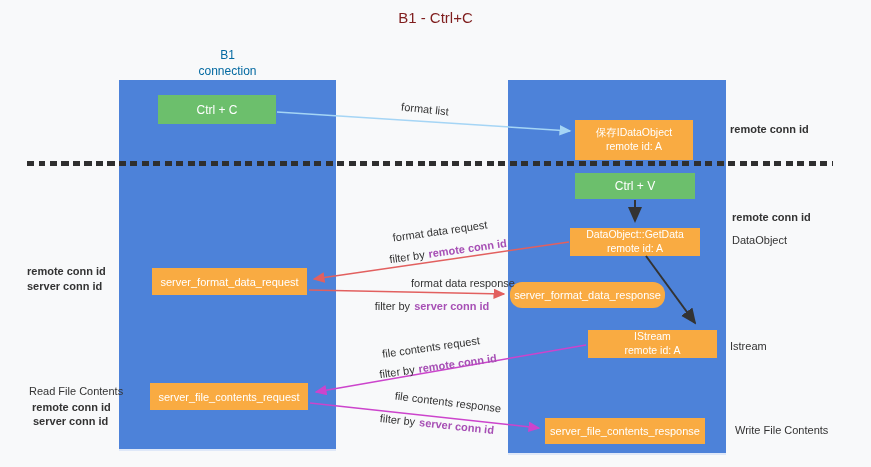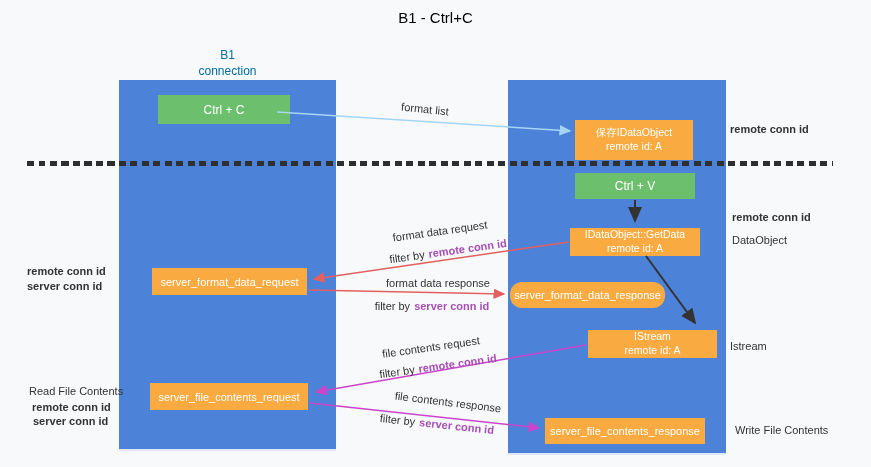--- a/index.html
+++ b/index.html
@@ -5,21 +5,21 @@
   :root{
     --lane-blue:#4d82d9; --box-orange:#f9ab42; --box-green:#6cbf6c;
     --arrow-blue:#a5d5f5; --arrow-red:#e2605f; --arrow-magenta:#cc44cc;
     --text-purple:#a750b5; --text-green:#5cb85c; --text-dark:#333333; --bg:#f8f9fa;
   }
   html,body{margin:0;padding:0;}
   body{font-family:"Liberation Sans",sans-serif;background:var(--bg);}
   #canvas{position:relative;width:871px;height:467px;background:var(--bg);overflow:hidden;}
 
   .title{position:absolute;left:0;top:7px;width:100%;text-align:center;
-         font-size:15px;color:#000000;line-height:1.4;z-index:5;}
+         font-size:15px;color:#7f1d1d;line-height:1.4;z-index:5;}
   .lane-header{position:absolute;top:48px;text-align:center;font-size:12px;
                color:#0369a1;line-height:1.3;z-index:5;}
   .lane{position:absolute;top:80px;background:var(--lane-blue);box-shadow:0 2px 0 #dfe8f8;z-index:1;}
   #lane-left{left:119px;width:217px;height:369px;}
   #lane-right{left:508px;width:218px;height:373px;}
 
   .dash-line{position:absolute;left:27px;top:161px;width:806px;height:5px;z-index:4;
     background:repeating-linear-gradient(90deg,#2f2f2f 0 7px,transparent 7px 11.5px);}
 
   .node{position:absolute;display:flex;flex-direction:column;align-items:center;
@@ -52,35 +52,35 @@
   <div class="lane-header" style="left:119px;width:217px;">
     <div>B1</div>
     <div>connection</div>
   </div>
 
   <div class="lane" id="lane-left"></div>
   <div class="lane" id="lane-right"></div>
 
   <div class="dash-line"></div>
 
-  <div class="node green" style="left:158px;top:95px;width:132px;height:29px;">
+  <div class="node green" style="left:158px;top:95px;width:118px;height:29px;">
     <span>Ctrl + C</span>
   </div>
 
   <div class="node orange two-line" style="left:575px;top:120px;width:118px;height:40px;">
     <span>保存IDataObject</span>
     <span>remote id: A</span>
   </div>
 
   <div class="node green" style="left:575px;top:173px;width:120px;height:26px;">
     <span>Ctrl + V</span>
   </div>
 
   <div class="node orange two-line" style="left:570px;top:228px;width:130px;height:28px;">
-    <span>IDataObject::GetData</span>
+    <span>DataObject::GetData</span>
     <span>remote id: A</span>
   </div>
 
   <div class="node orange" style="left:152px;top:268px;width:155px;height:27px;justify-content:center;">
     <span>server_format_data_request</span>
   </div>
 
   <div class="node orange" style="left:510px;top:282px;width:155px;height:26px;border-radius:12px;">
     <span>server_format_data_response</span>
   </div>
@@ -123,21 +123,21 @@
   </svg>
 
   <div class="lbl r6" style="left:425px;top:109px;">format list</div>
 
   <div class="lbl r-8" style="left:440px;top:231px;">format data request</div>
   <div class="lbl filter r-8" style="left:448px;top:251px;">
     <span>filter by</span>
     <span class="purple">remote conn id</span>
   </div>
 
-  <div class="lbl" style="left:438px;top:283px;">format data response</div>
+  <div class="lbl" style="left:463px;top:283px;">format data response</div>
   <div class="lbl filter" style="left:432px;top:306px;">
     <span>filter by</span>
     <span class="purple">server conn id</span>
   </div>
 
   <div class="lbl r-8" style="left:431px;top:347px;">file contents request</div>
   <div class="lbl filter r-8" style="left:438px;top:366px;">
     <span>filter by</span>
     <span class="purple">remote conn id</span>
   </div>

